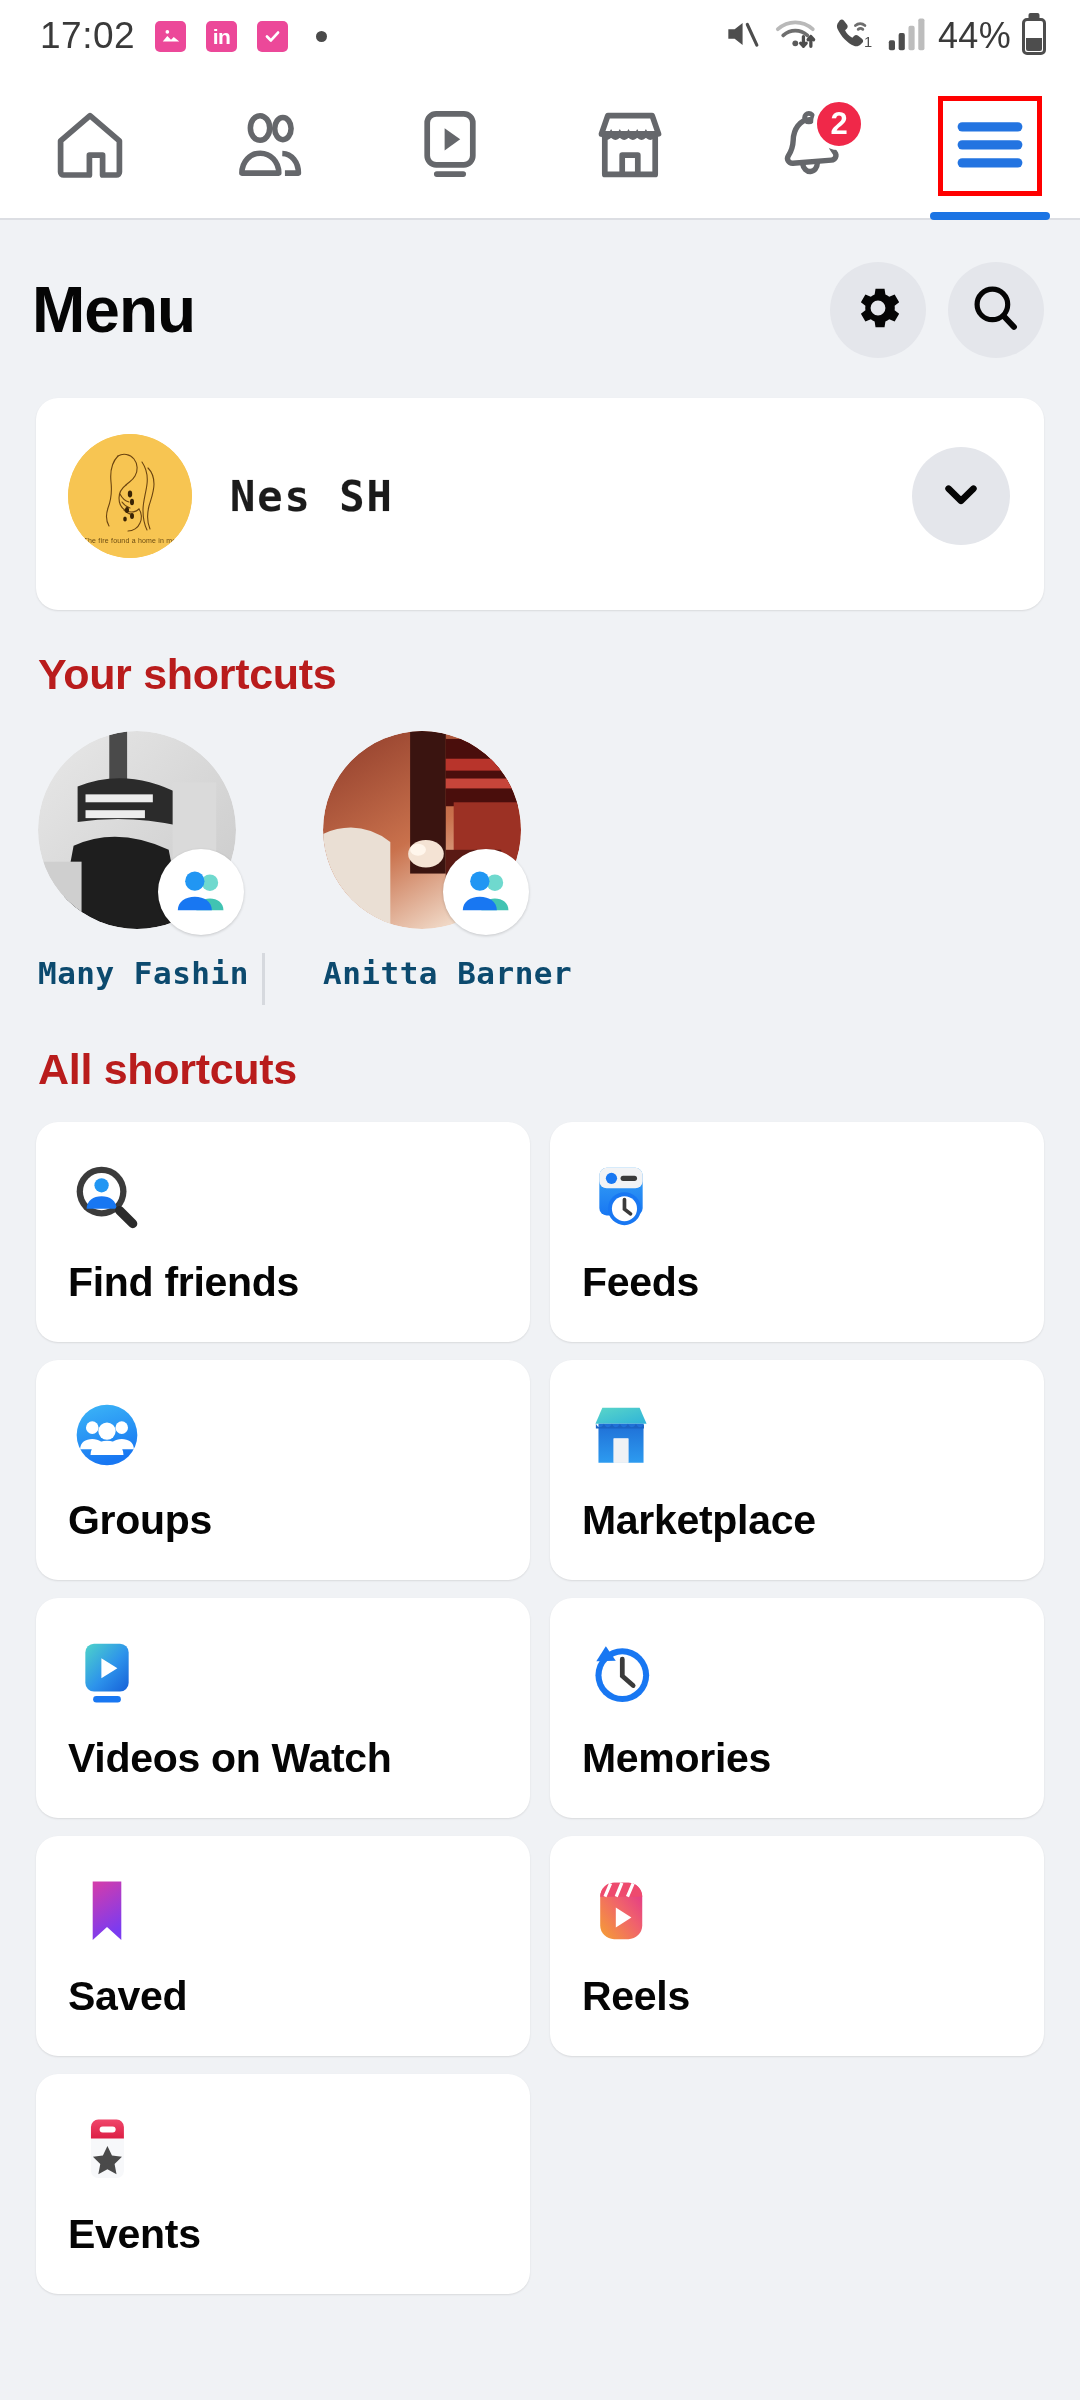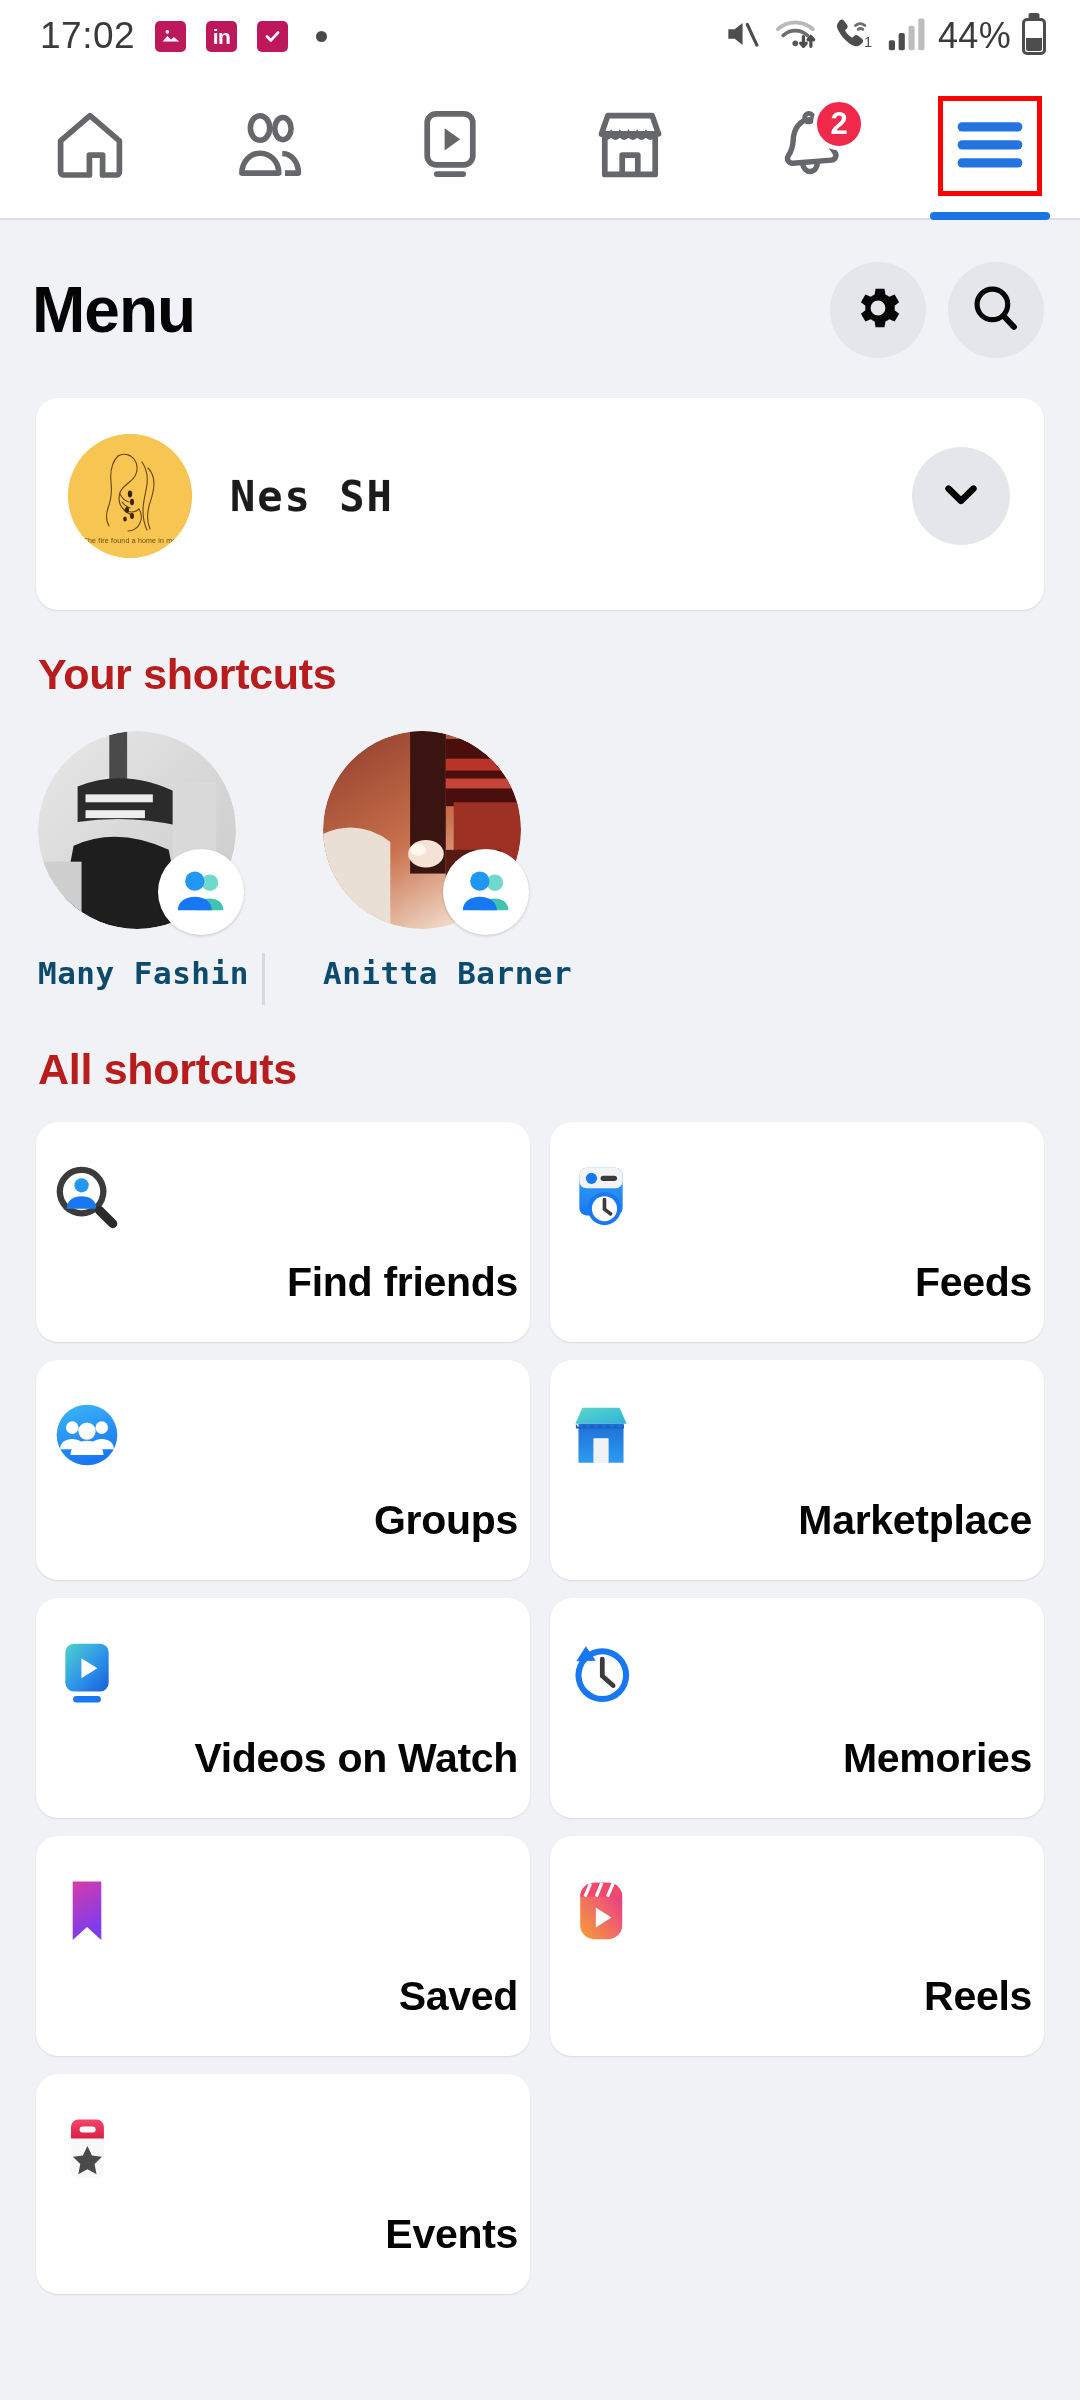--- a/index.html
+++ b/index.html
@@ -16,21 +16,21 @@
     background:#FFFFFF;
     display:flex; align-items:center;
     padding:0 34px 0 40px;
     position:relative;
   }
   .sb-left{ display:flex; align-items:center; gap:20px;justify-content:space-between; }
   .sb-time{ font-size:37px; color:#3A3A3A; letter-spacing:0.5px; font-weight:400; }
   .sb-right{ margin-left:auto; display:flex; align-items:center; gap:11px; }
   .sb-batt-text{ font-size:36px; color:#3A3A3A; letter-spacing:0.3px; }
   .sb-dot{ width:11px; height:11px; border-radius:50%; background:#4A4A4A; display:inline-block; margin-left:8px;}
-  .ico-sq{ width:31px; height:31px; border-radius:5px; background:#be185d; display:flex; align-items:center; justify-content:center; }
+  .ico-sq{ width:31px; height:31px; border-radius:5px; background:#ec4899; display:flex; align-items:center; justify-content:center; }
   .ico-sq svg{ display:block; }
   .li-badge{ font-size:21px; color:#fff; font-weight:700; line-height:1; letter-spacing:-0.5px;}
 
   
   .batt{ width:24px; height:37px; border:3px solid #4D4D4D; border-radius:5px; position:relative; }
   .batt:before{ content:""; position:absolute; top:-8px; left:50%; transform:translateX(-50%); width:11px; height:5px; background:#4D4D4D; border-radius:2px 2px 0 0;}
   .batt-fill{ position:absolute; bottom:1px; left:1px; right:1px; height:40%; background:#4D4D4D; border-radius:0 0 2px 2px;}
 
   
   .topnav{
@@ -150,22 +150,22 @@
   
   .grid{
     display:grid;
     grid-template-columns:1fr 1fr;
     gap:18px 20px;
     padding:28px 36px 0 36px;
   }
   .tile{
     background:#FFFFFF; border-radius:22px;
     height:220px;
-    padding:36px 12px;
-    display:flex; flex-direction:row; justify-content:space-between;
+    padding:36px 32px;
+    display:flex; flex-direction:column; justify-content:space-between;
     box-shadow:0 1px 2px rgba(0,0,0,0.10);
   }
   .tile-icon{ width:78px; height:78px; display:flex; align-items:center; }
   .tile-label{
     margin-top:auto;
     font-size:41px; font-weight:700; color:#050505; letter-spacing:-0.3px;
   }
 </style>
 </head>
 <body>

